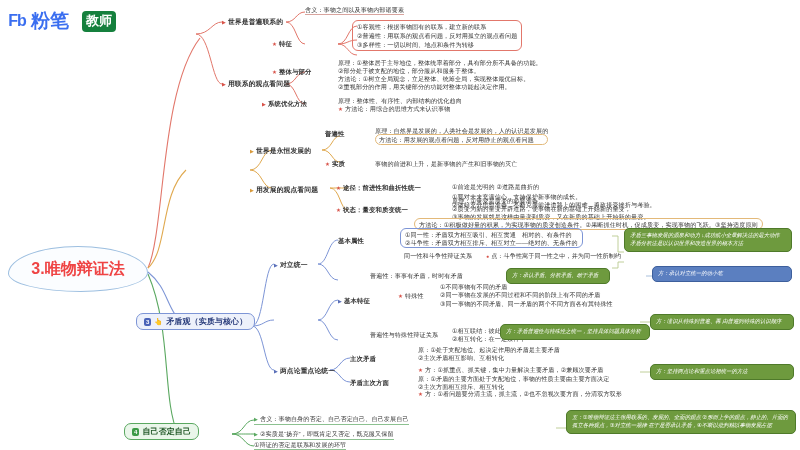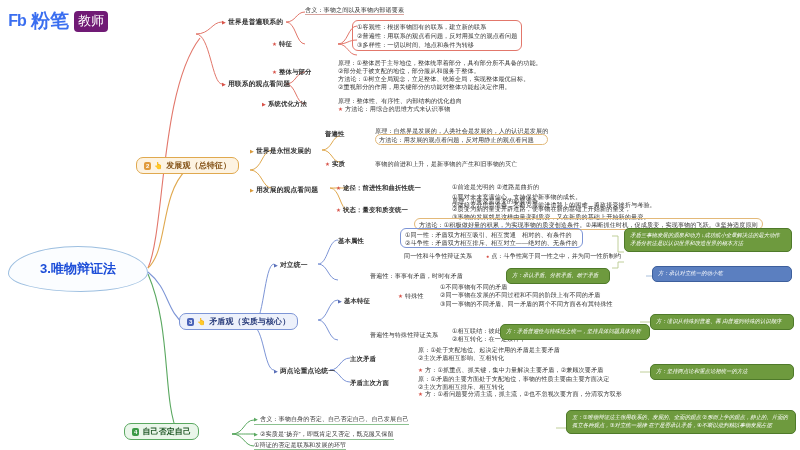--- a/index.html
+++ b/index.html
@@ -13,52 +13,52 @@
   svg.links{ position:absolute; left:0; top:0; width:800px; height:450px; pointer-events:none; }
 
   
   #logo{ position:absolute; left:6px; top:8px; display:flex; align-items:center; gap:3px; }
   #logo .mark{
     width:22px; height:22px; color:#3a6ef0; font-weight:bold; font-size:16px;
     display:flex; align-items:center; justify-content:center; letter-spacing:-1px;
   }
   #logo .cn{ color:#3a6ef0; font-size:19px; font-weight:bold; letter-spacing:0px; }
   #logo .tag{
-    background:#701a75; color:#fff; font-size:13px; font-weight:normal;
-    border-radius:4px; padding:1px 4px 2px; margin-left:2px;
+    background:#15803d; color:#fff; font-size:13px; font-weight:bold;
+    border-radius:4px; padding:1px 4px 2px; margin-left:10px;
   }
 
   
   #root{
     position:absolute; left:8px; top:246px; width:140px; height:46px;
     display:flex; align-items:center; justify-content:center;
     background:#fbfdff; border:1.4px solid #9dbfe0;
     border-radius:50% 50% 48% 52% / 60% 58% 42% 40%;
-    font-size:13px; font-weight:bold; color:#1d4ed8; text-align:center;
+    font-size:16px; font-weight:bold; color:#ef4444; text-align:center;
   }
 
   
   .node{
     position:absolute; white-space:nowrap; font-size:6.6px; line-height:1.15;
     letter-spacing:0.1px; color:#333;
   }
   .pill{
     border-radius:7px; padding:3px 7px; font-size:8px; font-weight:bold;
     display:flex; align-items:center; gap:3px;
   }
   .numbox{
     display:inline-block; color:#fff; font-size:6px; font-weight:bold;
     padding:0 2px; border-radius:2px; line-height:8px; height:8px;
   }
   .hand{ font-size:7px; }
 
   
   #b1{ left:118px; top:20px; background:#fdeeec; border:1.3px solid #e2776b; color:#8d2b20; }
   #b2{ left:136px; top:157px; background:#fdf3e2; border:1.3px solid #e0a94f; color:#85541a; }
-  #b3{ left:136px; top:313px; background:#edf1fb; border:1.3px solid #7d95d6; color:#2b3e7c;margin-left:43px; }
+  #b3{ left:136px; top:313px; background:#edf1fb; border:1.3px solid #7d95d6; color:#2b3e7c; }
   #b4{ left:124px; top:423px; background:#eaf6ea; border:1.3px solid #5aa860; color:#1e5524; }
 
   
   .l2{ font-size:6.8px; font-weight:bold; }
   .l3{ font-size:6.4px; font-weight:bold; }
   .leaf{ font-size:6.1px; }
 
   .bullet-red::before{ content:"\25B6"; color:#d8534a; font-size:5px; margin-right:2px; }
   .bullet-star::before{ content:"\2605"; color:#d8534a; font-size:5.5px; margin-right:2px; }
   .bullet-orange::before{ content:"\25B6"; color:#d89a3c; font-size:5px; margin-right:2px; }
@@ -136,25 +136,20 @@
 
   <div id="logo">
     <span class="mark">Fb</span>
     <span class="cn">粉笔</span>
     <span class="tag">教师</span>
   </div>
 
   <div id="root">3.唯物辩证法</div>
 
 
-  <div class="node pill" id="b2">
-    <span class="numbox" style="background:#e09a3c">2</span>
-    <span class="hand">👆</span>
-    <span>发展观（总特征）</span>
-  </div>
 
   <div class="node pill" id="b3">
     <span class="numbox" style="background:#4a63b8">3</span>
     <span class="hand">👆</span>
     <span>矛盾观（实质与核心）</span>
   </div>
 
   <div class="node pill" id="b4">
     <span class="numbox" style="background:#3c9a46">4</span>
     <span>自己否定自己</span>

